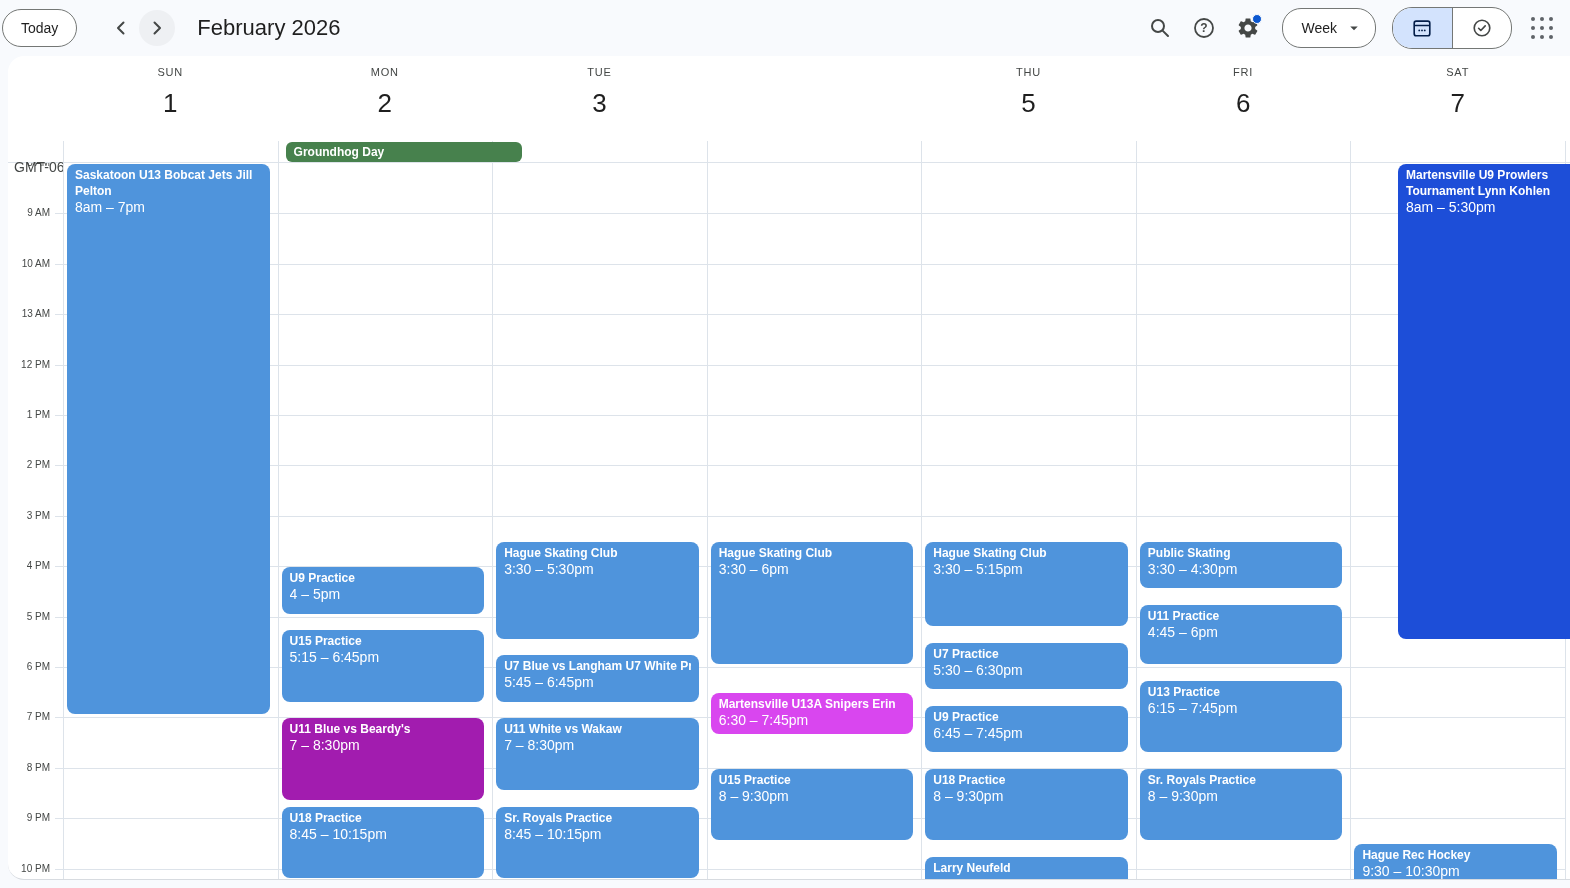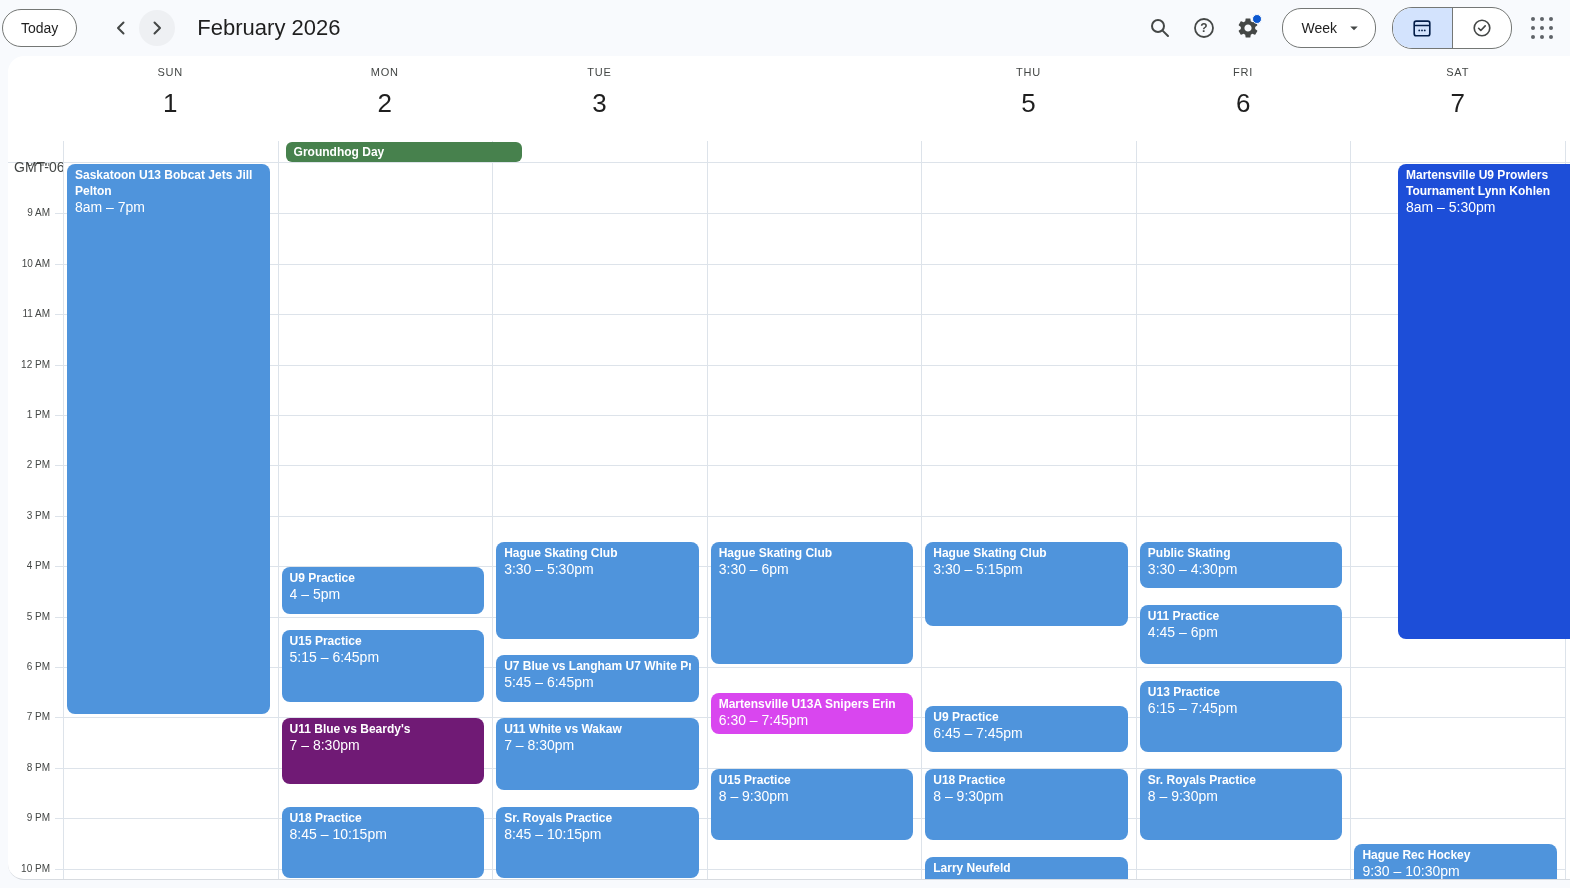--- a/index.html
+++ b/index.html
@@ -188,21 +188,21 @@
         <div class="vline" style="left: 1556.99px;"></div>
         <div class="time-label" style="top: -7px;">8 AM</div>
         <div class="hline" style="top: 50.4px;"></div>
         <div class="tick" style="top: 50.4px; left: 47px;"></div>
         <div class="time-label" style="top: 43.4px;">9 AM</div>
         <div class="hline" style="top: 100.8px;"></div>
         <div class="tick" style="top: 100.8px; left: 47px;"></div>
         <div class="time-label" style="top: 93.8px;">10 AM</div>
         <div class="hline" style="top: 151.2px;"></div>
         <div class="tick" style="top: 151.2px; left: 47px;"></div>
-        <div class="time-label" style="top: 144.2px;">11 AM</div>
+        <div class="time-label" style="top: 144.2px;">13 AM</div>
         <div class="hline" style="top: 201.6px;"></div>
         <div class="tick" style="top: 201.6px; left: 47px;"></div>
         <div class="time-label" style="top: 194.6px;">12 PM</div>
         <div class="hline" style="top: 252px;"></div>
         <div class="tick" style="top: 252px; left: 47px;"></div>
         <div class="time-label" style="top: 245px;">1 PM</div>
         <div class="hline" style="top: 302.4px;"></div>
         <div class="tick" style="top: 302.4px; left: 47px;"></div>
         <div class="time-label" style="top: 295.4px;">2 PM</div>
         <div class="hline" style="top: 352.8px;"></div>
@@ -234,21 +234,21 @@
           <span class="ev-time">8am – 7pm</span>
         </div>
         <div class="event-chip" style="left: 273.57px; width: 202.57px; top: 404.2px; height: 46.4px; background: rgb(79, 148, 220);">
           <span class="ev-title">U9 Practice</span>
           <span class="ev-time">4 – 5pm</span>
         </div>
         <div class="event-chip" style="left: 273.57px; width: 202.57px; top: 467.2px; height: 71.6px; background: rgb(79, 148, 220);">
           <span class="ev-title">U15 Practice</span>
           <span class="ev-time">5:15 – 6:45pm</span>
         </div>
-        <div class="event-chip" style="left: 273.57px; width: 202.57px; top: 555.4px; height: 66px; background: #701a75;">
+        <div class="event-chip" style="left: 273.57px; width: 202.57px; top: 555.4px; height: 82px; background: #a21caf;">
           <span class="ev-title">U11 Blue vs Beardy's</span>
           <span class="ev-time">7 – 8:30pm</span>
         </div>
         <div class="event-chip" style="left: 273.57px; width: 202.57px; top: 643.6px; height: 71.6px; background: rgb(79, 148, 220);">
           <span class="ev-title">U18 Practice</span>
           <span class="ev-time">8:45 – 10:15pm</span>
         </div>
         <div class="event-chip" style="left: 488.14px; width: 202.57px; top: 379px; height: 96.8px; background: rgb(79, 148, 220);">
           <span class="ev-title">Hague Skating Club</span>
           <span class="ev-time">3:30 – 5:30pm</span>
@@ -274,20 +274,24 @@
           <span class="ev-time">6:30 – 7:45pm</span>
         </div>
         <div class="event-chip" style="left: 702.71px; width: 202.57px; top: 605.8px; height: 71.6px; background: rgb(79, 148, 220);">
           <span class="ev-title">U15 Practice</span>
           <span class="ev-time">8 – 9:30pm</span>
         </div>
         <div class="event-chip" style="left: 917.28px; width: 202.57px; top: 379px; height: 84.2px; background: rgb(79, 148, 220);">
           <span class="ev-title">Hague Skating Club</span>
           <span class="ev-time">3:30 – 5:15pm</span>
         </div>
+        <div class="event-chip" style="left: 917.28px; width: 202.57px; top: 479.8px; height: 46.4px; background: rgb(79, 148, 220);">
+          <span class="ev-title">U7 Practice</span>
+          <span class="ev-time">5:30 – 6:30pm</span>
+        </div>
         <div class="event-chip" style="left: 917.28px; width: 202.57px; top: 542.8px; height: 46.4px; background: rgb(79, 148, 220);">
           <span class="ev-title">U9 Practice</span>
           <span class="ev-time">6:45 – 7:45pm</span>
         </div>
         <div class="event-chip" style="left: 917.28px; width: 202.57px; top: 605.8px; height: 71.6px; background: rgb(79, 148, 220);">
           <span class="ev-title">U18 Practice</span>
           <span class="ev-time">8 – 9:30pm</span>
         </div>
         <div class="event-chip" style="left: 917.28px; width: 202.57px; top: 694px; height: 59px; background: rgb(79, 148, 220);">
           <span class="ev-title">Larry Neufeld</span>

